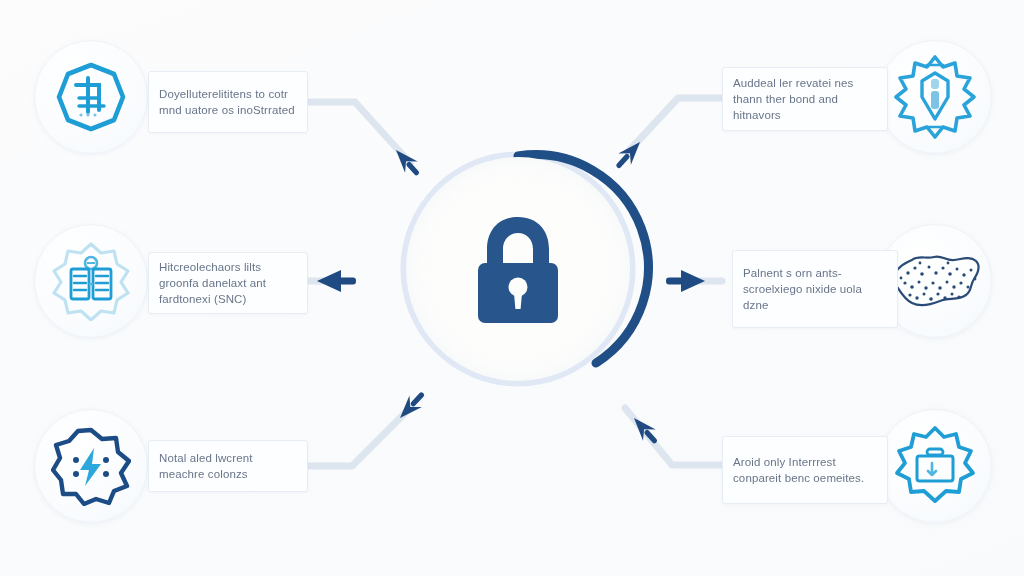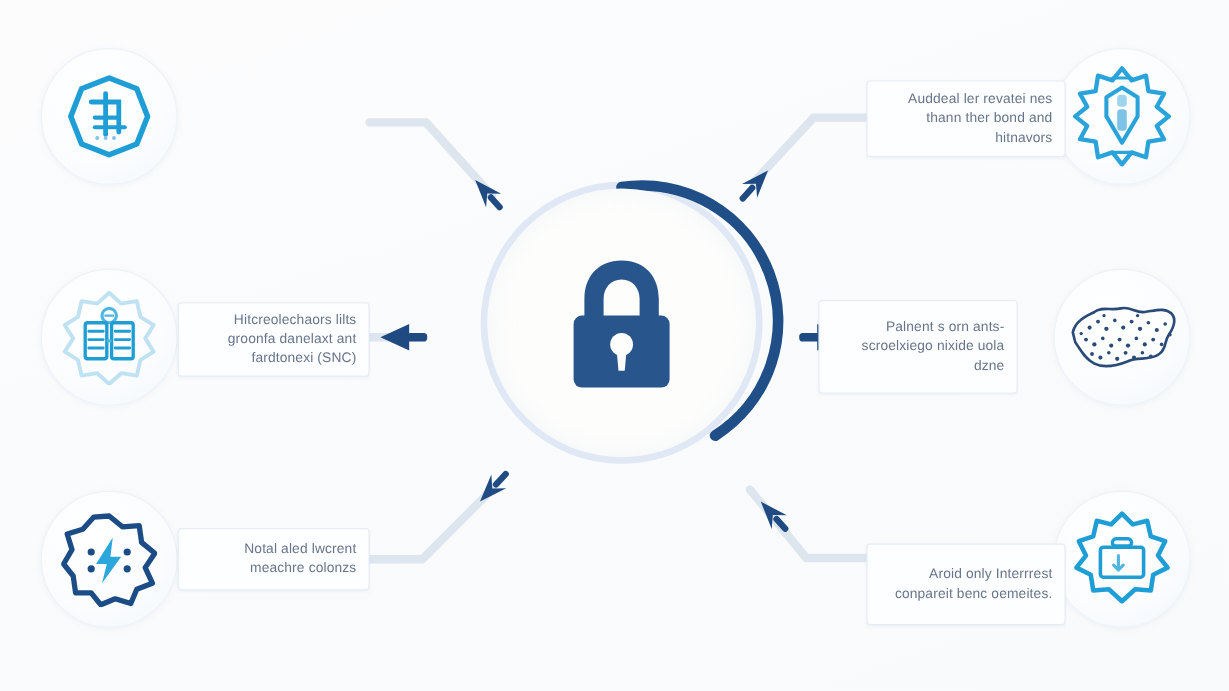--- a/index.html
+++ b/index.html
@@ -82,32 +82,32 @@
     display: flex;
     align-items: center;
     justify-content: center;
     padding: 7px 10px;
   }
   .label-text {
     font-family: "Liberation Sans", sans-serif;
     font-size: 11.5px;
     line-height: 1.42;
     color: #5d6b80;
-    text-align: right;
+    text-align: left;
     letter-spacing: .01em;
     filter: blur(.32px);
     opacity: .93;
   }
 
   .lb-tl { left: 148px; top: 71px;  width: 160px; height: 62px; }
   .lb-ml { left: 148px; top: 252px; width: 160px; height: 62px; }
   .lb-bl { left: 148px; top: 440px; width: 160px; height: 52px; }
   .lb-tr { left: 722px; top: 67px;  width: 166px; height: 64px; }
-  .lb-mr { left: 682px; top: 250px; width: 166px; height: 78px; }
-  .lb-br { left: 722px; top: 453px; width: 166px; height: 68px; }
+  .lb-mr { left: 732px; top: 250px; width: 166px; height: 78px; }
+  .lb-br { left: 722px; top: 436px; width: 166px; height: 68px; }
 </style>
 </head>
 <body>
 
 <div id="diagram">
 
   <svg class="layer-lines" viewBox="0 0 1024 576">
     <defs>
       <g id="arrowhead">
         <path d="M0,0 L-19,-6 L-13.5,0 L-19,6 Z" fill="#1f4a82"></path>
@@ -266,20 +266,23 @@
     <svg width="82" height="82" viewBox="0 0 82 82">
       <path d="M41 3 L50 12 L62 9 L65 22 L77 26 L71 38 L79 48 L67 54 L65 67
                L52 66 L41 76 L30 66 L17 67 L15 54 L3 48 L11 38 L5 26 L17 22
                L20 9 L32 12 Z" fill="none" stroke="#1f9ed6" stroke-width="3.8" stroke-linejoin="round"></path>
       <rect x="33" y="24" width="16" height="6" rx="3" fill="none" stroke="#1f9ed6" stroke-width="2.8"></rect>
       <rect x="23" y="31" width="36" height="25" rx="2.5" fill="none" stroke="#1f9ed6" stroke-width="3"></rect>
       <path d="M38 38 L38 50 M38 50 L34 46 M38 50 L42 46" stroke="#4fb6e0" stroke-width="2.6" stroke-linecap="round" fill="none"></path>
     </svg>
   </div>
 
+  <div class="label-box lb-tl">
+    <span class="label-text">Doyelluterelititens to cotr mnd uatore os inoStrrated</span>
+  </div>
 
   <div class="label-box lb-bl">
     <span class="label-text">Notal aled lwcrent meachre colonzs</span>
   </div>
 
   <div class="label-box lb-ml">
     <span class="label-text">Hitcreolechaors lilts groonfa danelaxt ant fardtonexi (SNC)</span>
   </div>
 
   <div class="label-box lb-tr">

